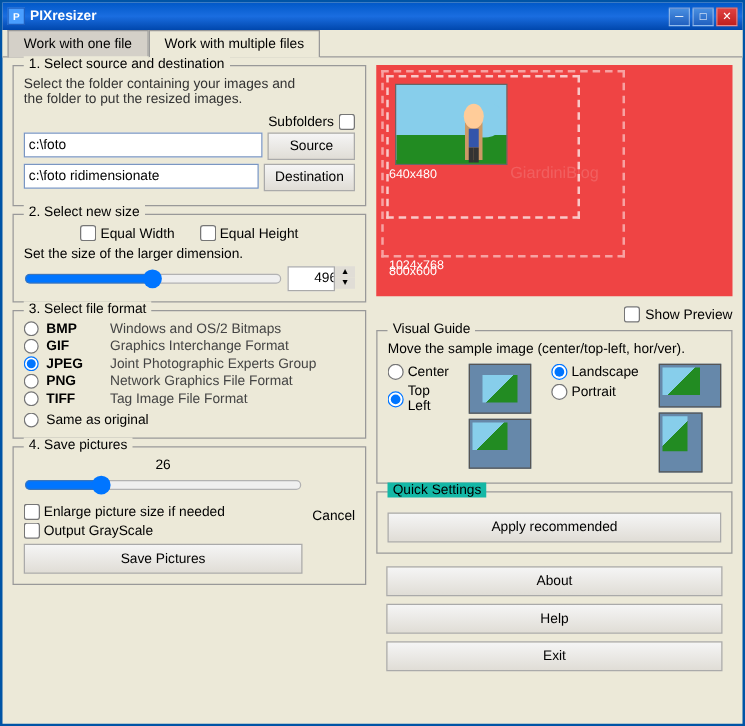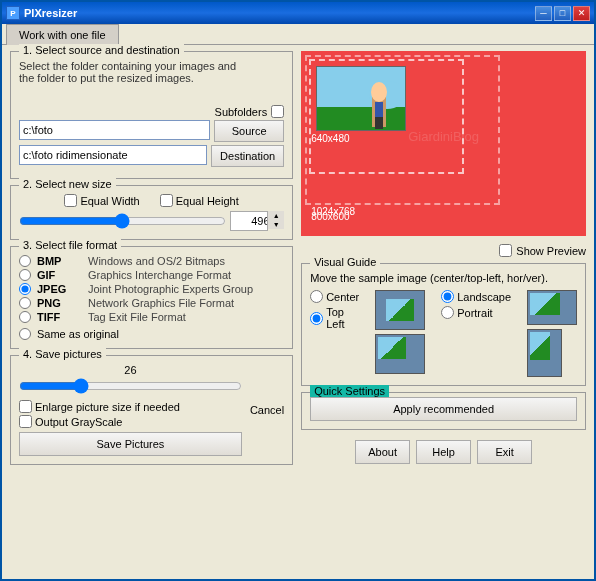--- a/index.html
+++ b/index.html
@@ -114,21 +114,21 @@
       background: #ece9d8;
       padding: 0 4px;
       font-size: 11px;
     }
     .section-content {
       margin-top: 4px;
     }
     .section-desc {
       font-size: 11px;
       color: #333;
-      margin-bottom: 21px;
+      margin-bottom: 6px;
     }
     .subfolders-row {
       display: flex;
       justify-content: flex-end;
       align-items: center;
       gap: 4px;
       margin-bottom: 2px;
       font-size: 11px;
     }
     .path-row {
@@ -359,20 +359,21 @@
       left: 8px;
       background: #14b8a6;
       padding: 0 4px;
       font-size: 11px;
     }
     .bottom-buttons {
       display: flex;
       justify-content: center;
       gap: 6px;
       padding: 4px 8px 6px 8px;
+      flex-direction: column;
     }
     .bottom-btn {
       height: 24px;
       min-width: 55px;
       background: linear-gradient(to bottom, #f5f5f5, #e0ddd6);
       border: 1px solid #aaa;
       font-size: 11px;
       cursor: pointer;
       padding: 0 12px;
     }
@@ -401,20 +402,21 @@
     </div>
     <div class="title-controls">
       <div class="title-btn">─</div>
       <div class="title-btn">□</div>
       <div class="title-btn close">✕</div>
     </div>
   </div>
 
   <div class="tabs">
     <div class="tab">Work with one file</div>
+    <div class="tab active">Work with multiple files</div>
   </div>
 
   <div class="content">
 
     <div class="left-panel">
 
       <div class="section">
         <span class="section-title">1. Select source and destination</span>
         <div class="section-content">
           <div class="section-desc">Select the folder containing your images and<br>the folder to put the resized images.</div>
@@ -439,20 +441,21 @@
           <div class="size-row">
             <label class="checkbox-label">
               <input type="checkbox" style="">
               <span>Equal Width</span>
             </label>
             <label class="checkbox-label">
               <input type="checkbox" style="">
               <span>Equal Height</span>
             </label>
           </div>
+          <div class="size-desc">Set the size of the larger dimension.</div>
           <div class="slider-row">
             <input type="range" class="slider" min="0" max="1000" value="496" style="">
             <div class="number-group">
               <input class="number-input" type="text" value="496" style="height: 20px; border: 1px solid rgb(170, 170, 170);">
               <div class="spin-btns">
                 <button class="spin-btn">▲</button>
                 <button class="spin-btn">▼</button>
               </div>
             </div>
           </div>
@@ -478,21 +481,21 @@
             <span class="format-desc">Joint Photographic Experts Group</span>
           </div>
           <div class="format-row">
             <input type="radio" name="format" class="radio" style="">
             <span class="format-label">PNG</span>
             <span class="format-desc">Network Graphics File Format</span>
           </div>
           <div class="format-row">
             <input type="radio" name="format" class="radio" style="">
             <span class="format-label">TIFF</span>
-            <span class="format-desc">Tag Exit File Format</span>
+            <span class="format-desc">Tag Image File Format</span>
           </div>
           <div class="format-row" style="margin-top:3px;">
             <input type="radio" name="format" class="radio" style="">
             <span>Same as original</span>
           </div>
         </div>
       </div>
 
       <div class="section">
         <span class="section-title">4. Save pictures</span>
@@ -589,21 +592,21 @@
               <div class="mini-preview" style="width:35px;height:48px;">
                 <div class="mini-img" style="width:20px;height:28px;"></div>
               </div>
             </div>
           </div>
         </div>
       </div>
 
       <div class="quick-settings">
         <span class="quick-settings-title">Quick Settings</span>
-        <div style="margin-top:0;">
+        <div style="margin-top:12px;">
           <button class="btn btn-wide" style="margin-top:0;">Apply recommended</button>
         </div>
       </div>
 
       <div class="bottom-buttons">
         <button class="bottom-btn">About</button>
         <button class="bottom-btn">Help</button>
         <button class="bottom-btn">Exit</button>
       </div>
     </div>

